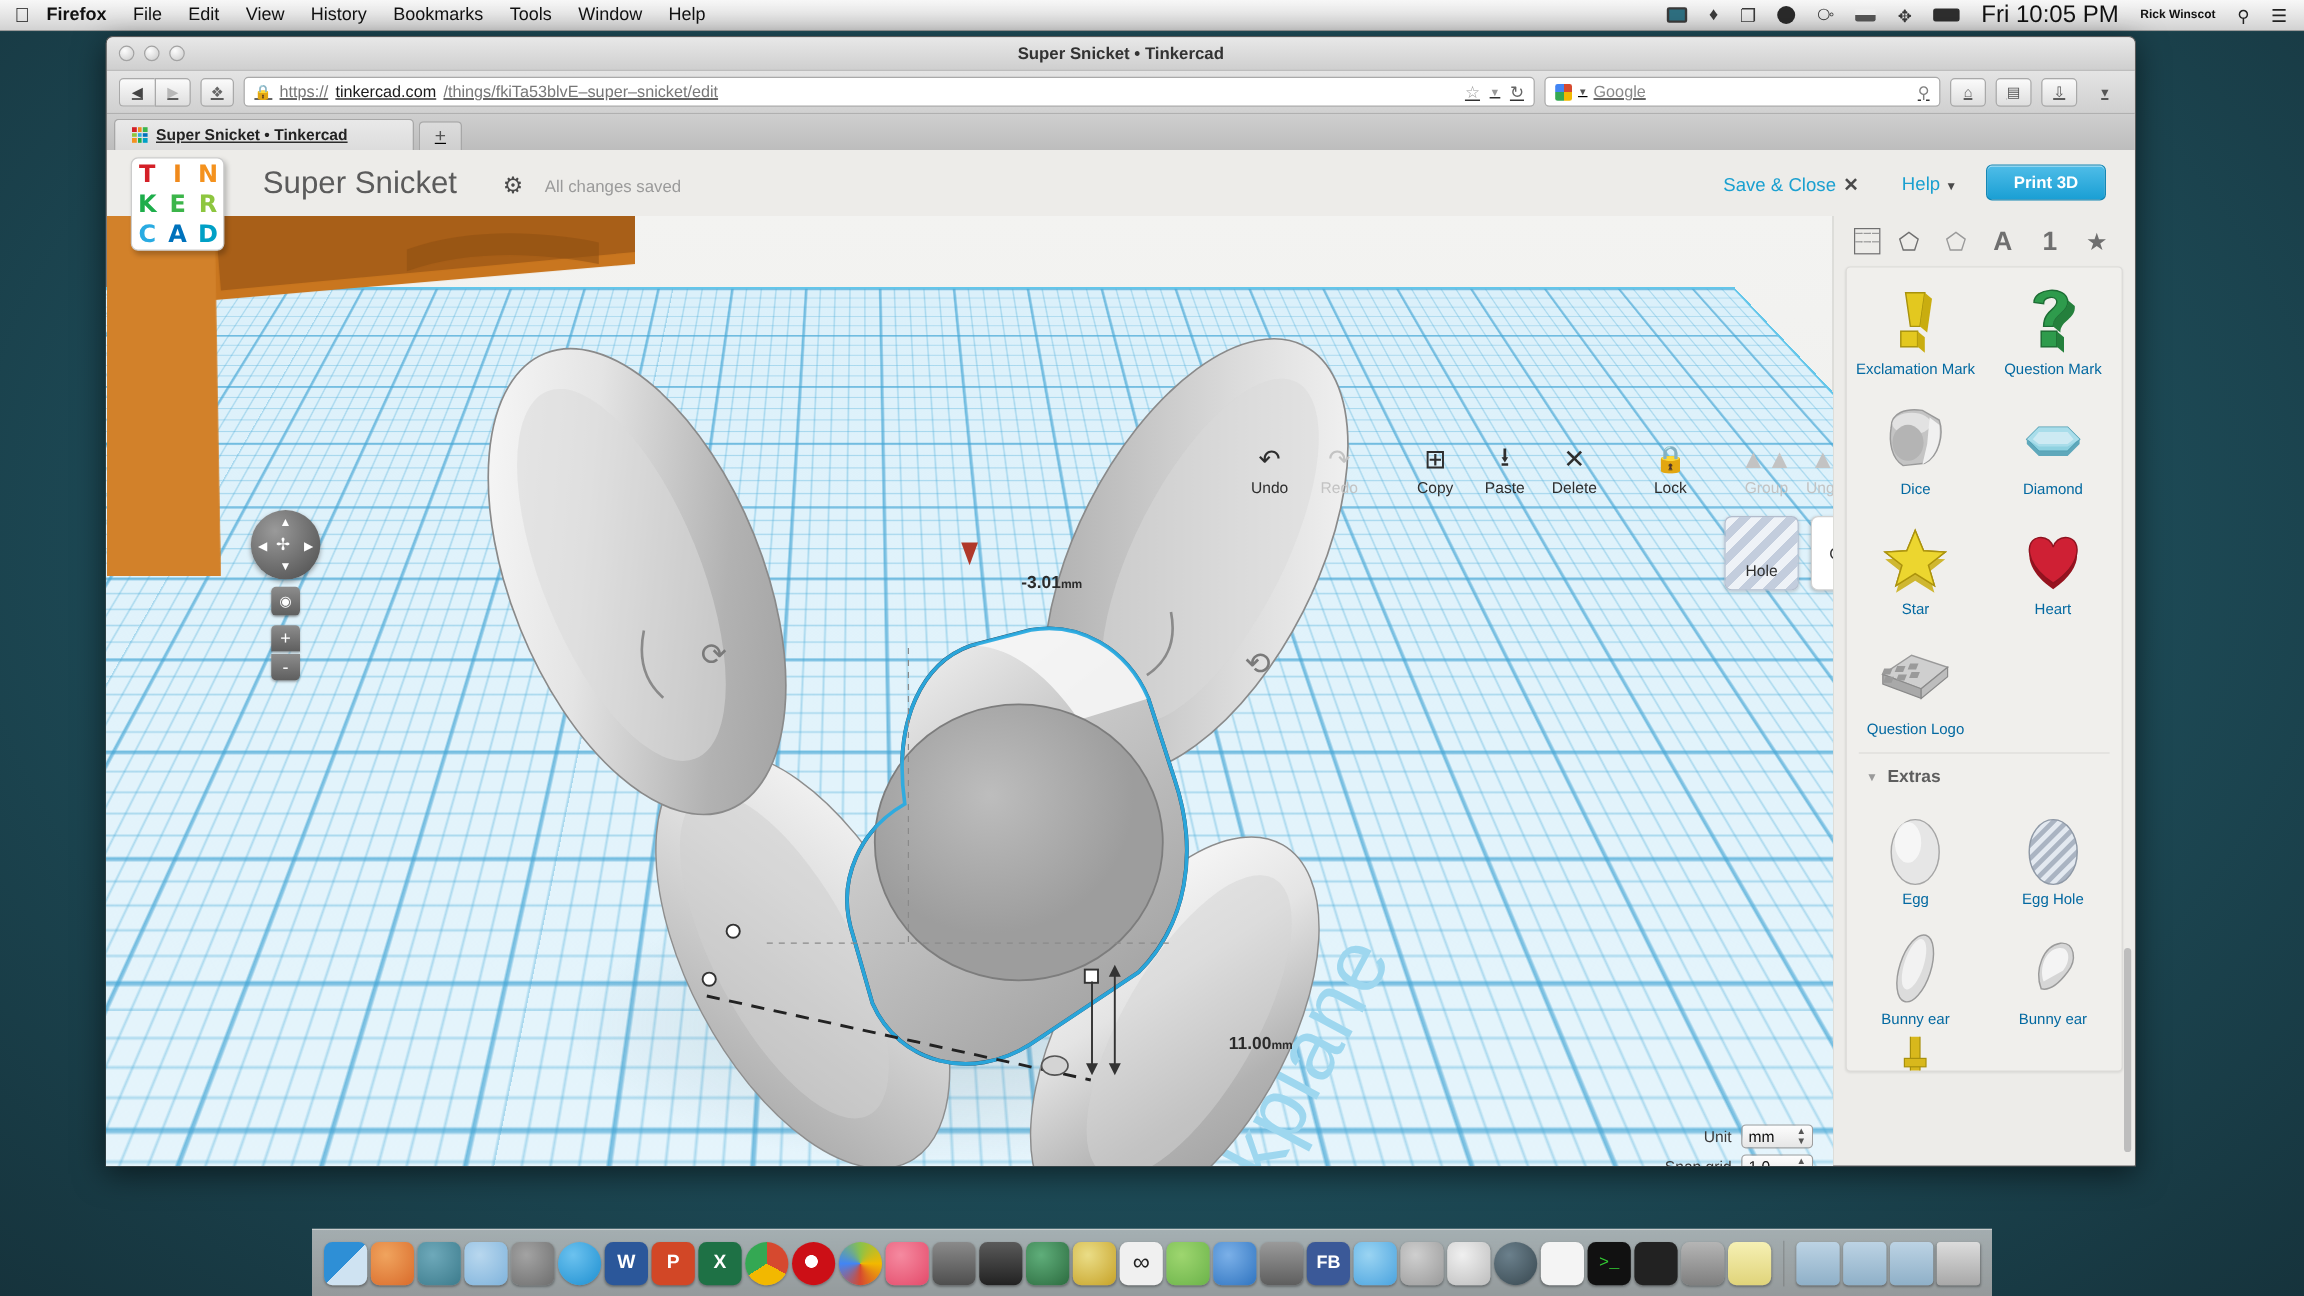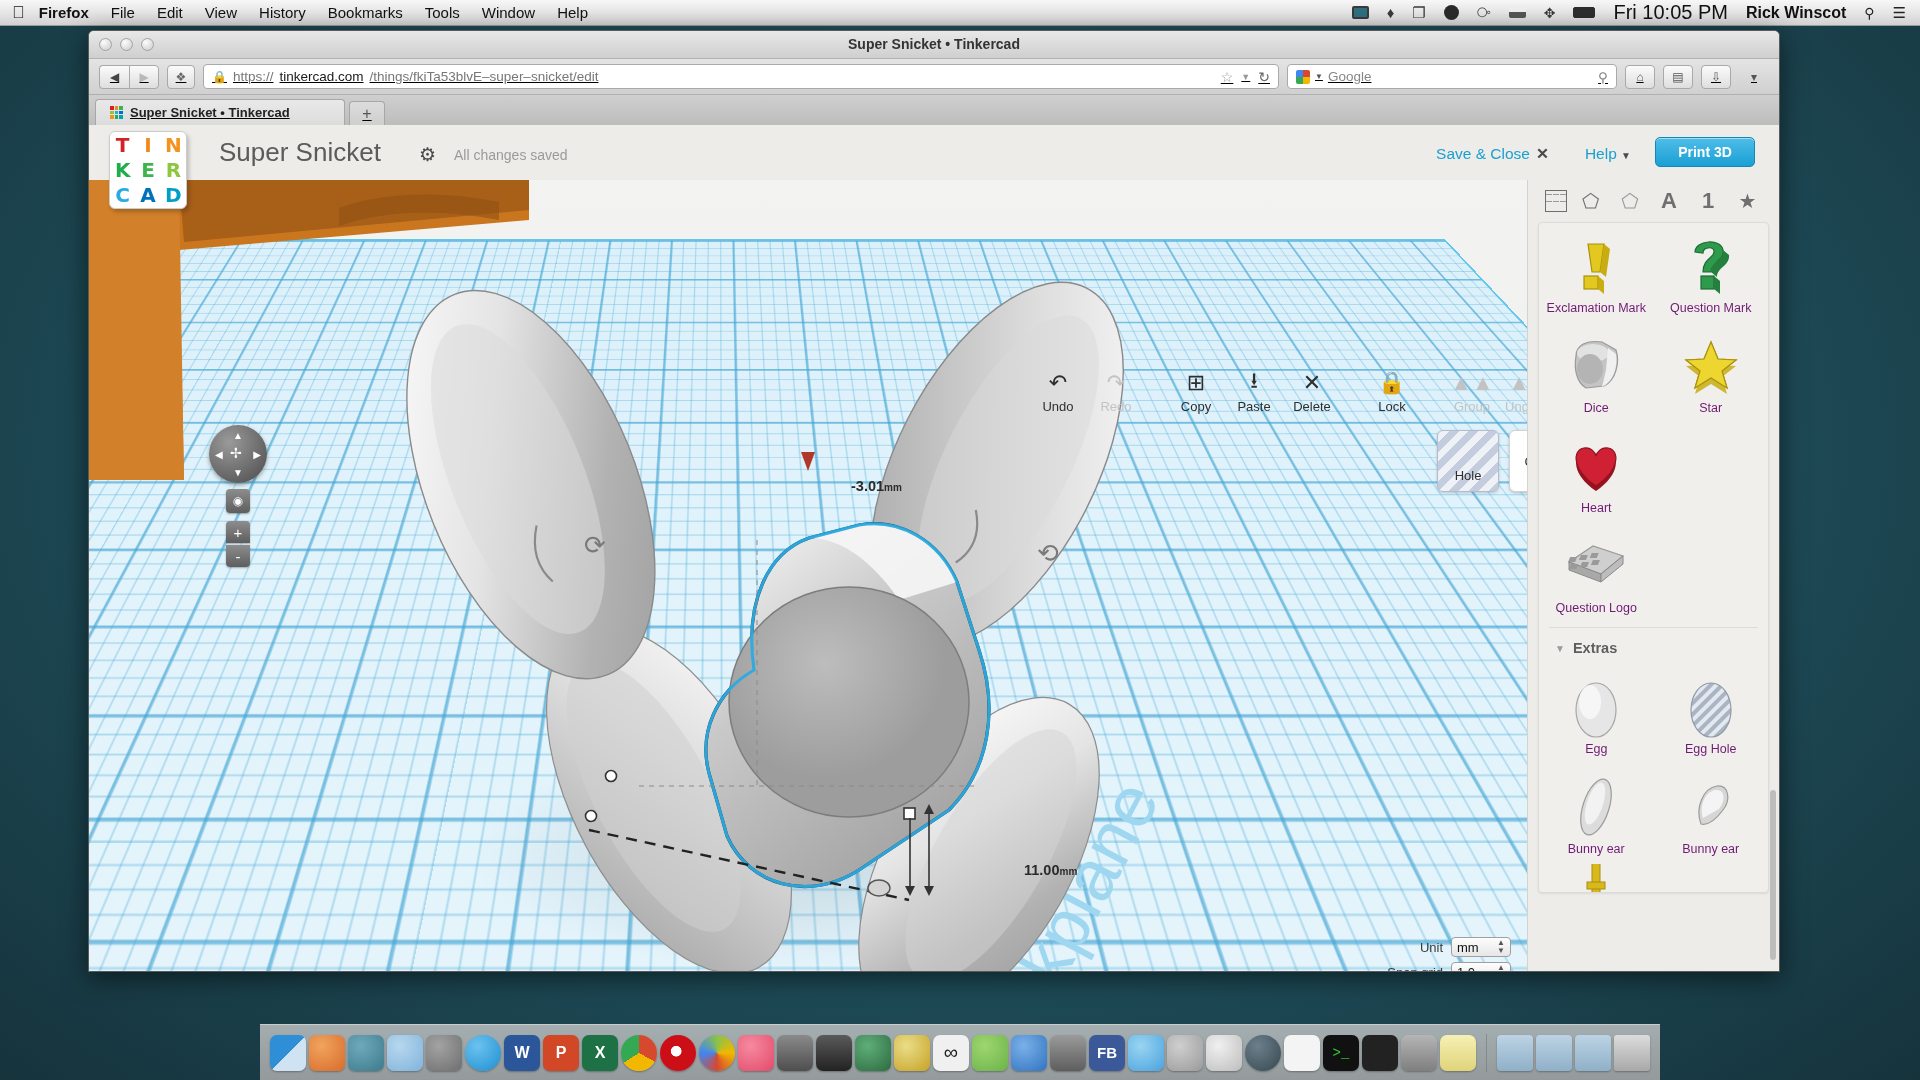--- a/index.html
+++ b/index.html
@@ -14,21 +14,21 @@
     background:linear-gradient(to bottom,#f7f7f7 0%,#e6e6e6 50%,#d2d2d2 100%);
     border-bottom:1px solid #9a9a9a;
     display:flex; align-items:center;
     font-size:15px; color:#111;
   }
   #menubar .apple{ margin:0 14px 0 12px; font-size:17px; line-height:1; }
   #menubar .mi{ margin-right:22px; white-space:nowrap; }
   #menubar .mi.bold{ font-weight:bold; }
   #menubar .right{ margin-left:auto; display:flex; align-items:center; gap:18px; padding-right:14px;}
   #menubar .clock{ font-size:20px; }
-  #menubar .user{ font-weight:bold; font-size:16px; }
+  #menubar .user{ font-weight:bold; font-size:10px; }
 
   
   #desktop{ position:absolute; left:0; top:26px; width:1920px; height:1054px;
     background:radial-gradient(ellipse at 50% 40%, #28616f 0%, #1d4a56 60%, #16333c 100%); }
 
   
   #browser{
     position:absolute; left:88px; top:4px; width:1692px; height:942px;
     background:#ebebeb;
     border:1px solid #5a5a5a;
@@ -165,21 +165,21 @@
   #rpanel{ position:absolute; left:1438px; top:55px; width:252px; height:833px;
      background:#edece9; border-left:1px solid #d3d3d0; overflow:hidden;}
   #rtabs{ height:42px; display:flex; align-items:center; justify-content:space-around; padding:0 12px;}
   #rtabs .rt{ color:#6f6f6f; font-size:20px; display:flex;align-items:center;justify-content:center;
     width:30px;height:30px;}
   #shapebox{ margin:0 10px; background:#f0efec; border:1px solid #dcdbd8; border-radius:4px;
      box-shadow:0 1px 2px rgba(0,0,0,.08); }
   .sgrid{ display:grid; grid-template-columns:1fr 1fr; }
   .scell{ text-align:center; padding:10px 0 8px; }
   .scell .thumb{ height:66px; display:flex;align-items:center;justify-content:center;}
-  .scell .nm{ font-size:12.5px; color:#701a75; margin-top:2px;}
+  .scell .nm{ font-size:12.5px; color:#0369a1; margin-top:2px;}
   .divider{ height:1px; background:#dcdbd8; margin:4px 10px;}
   .section{ display:flex;align-items:center;gap:8px; padding:8px 16px; }
   .section .car{ color:#9a9a9a; font-size:10px;}
   .section .ttl{ font-size:14.5px; font-weight:bold; color:#5e5e5e;}
   #rscroll{ position:absolute; right:3px; top:610px; width:6px; height:170px;
     background:#bdbdbd; border-radius:3px;}
 
   
   #dock{ position:absolute; left:50%; transform:translateX(-50%); bottom:0;
      width:1400px; height:56px;
@@ -547,20 +547,31 @@
                 <svg width="60" height="60" viewBox="0 0 60 60">
                   <path d="M10 20 C10 8, 22 4, 36 6 L50 14 C54 26, 50 44, 38 50 L20 52 C10 46, 8 32, 10 20 Z" fill="#c4c4c4" stroke="#9a9a9a" stroke-width="1.2"></path>
                   <ellipse cx="27" cy="17" rx="16" ry="9" fill="#e2e2e2"></ellipse>
                   <ellipse cx="24" cy="33" rx="13" ry="15" fill="#b4b4b4"></ellipse>
                   <path d="M42 12 L50 18 C52 32, 47 46, 36 51 L40 34 Z" fill="#f0f0f0"></path>
                 </svg>
               </div>
               <div class="nm">Dice</div>
             </div>
 
+            <div class="scell">
+              <div class="thumb">
+                <svg width="60" height="60" viewBox="0 0 60 60">
+                  <path d="M8 30 L18 20 L42 20 L52 30 L42 40 L18 40 Z" fill="#8ed1e0" stroke="#4d9cb0" stroke-width="1.2"></path>
+                  <path d="M8 30 L18 20 L42 20 L52 30 L42 36 L18 36 Z" fill="#a9ddea"></path>
+                  <path d="M18 24 L42 24 L47 30 L42 34 L18 34 L13 30 Z" fill="#cdeaf3"></path>
+                  <path d="M8 30 L8 34 L18 44 L42 44 L52 34 L52 30 L42 40 L18 40 Z" fill="#5fa8bb"></path>
+                </svg>
+              </div>
+              <div class="nm">Diamond</div>
+            </div>
 
             <div class="scell">
               <div class="thumb">
                 <svg width="60" height="60" viewBox="0 0 60 60">
                   <path d="M30 6 L37 23 L55 24 L41 35 L46 52 L30 42 L14 52 L19 35 L5 24 L23 23 Z" fill="#e3c81f" stroke="#ab920d" stroke-width="1.2"></path>
                   <path d="M30 6 L37 23 L55 24 L41 35 L46 52 L30 42 L14 52 L19 35 L5 24 L23 23 Z" transform="translate(0,6)" fill="#c9ad10" opacity=".85"></path>
                   <path d="M30 6 L37 23 L55 24 L41 35 L46 52 L30 42 L14 52 L19 35 L5 24 L23 23 Z" fill="#ecd62f" stroke="#ab920d" stroke-width="1.2"></path>
                 </svg>
               </div>
               <div class="nm">Star</div>

